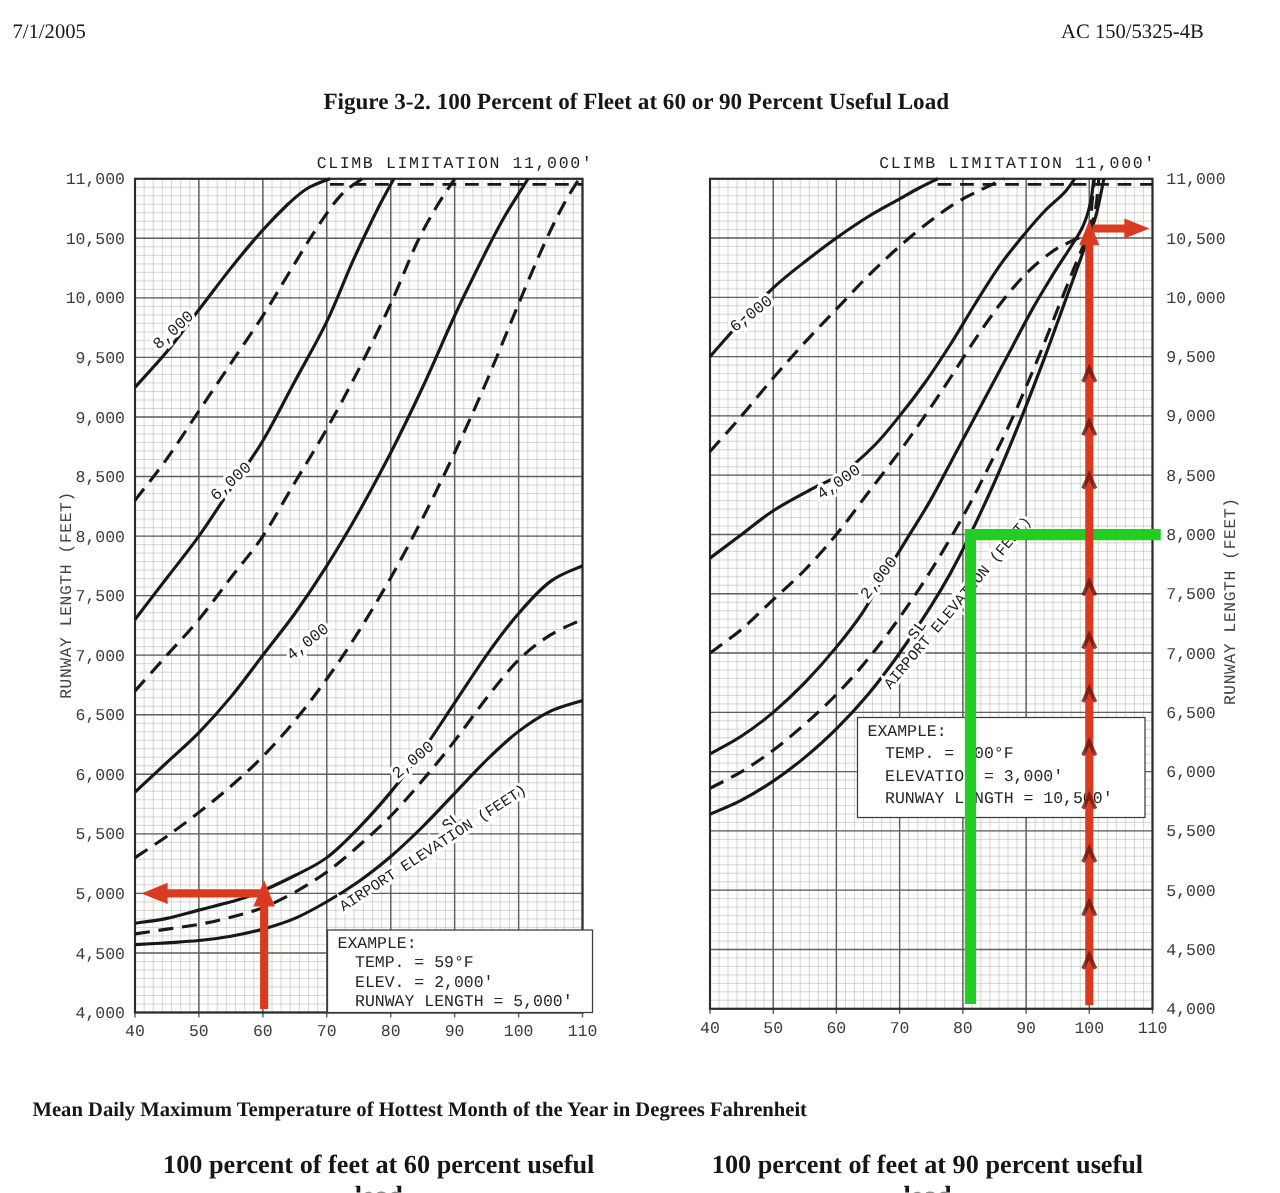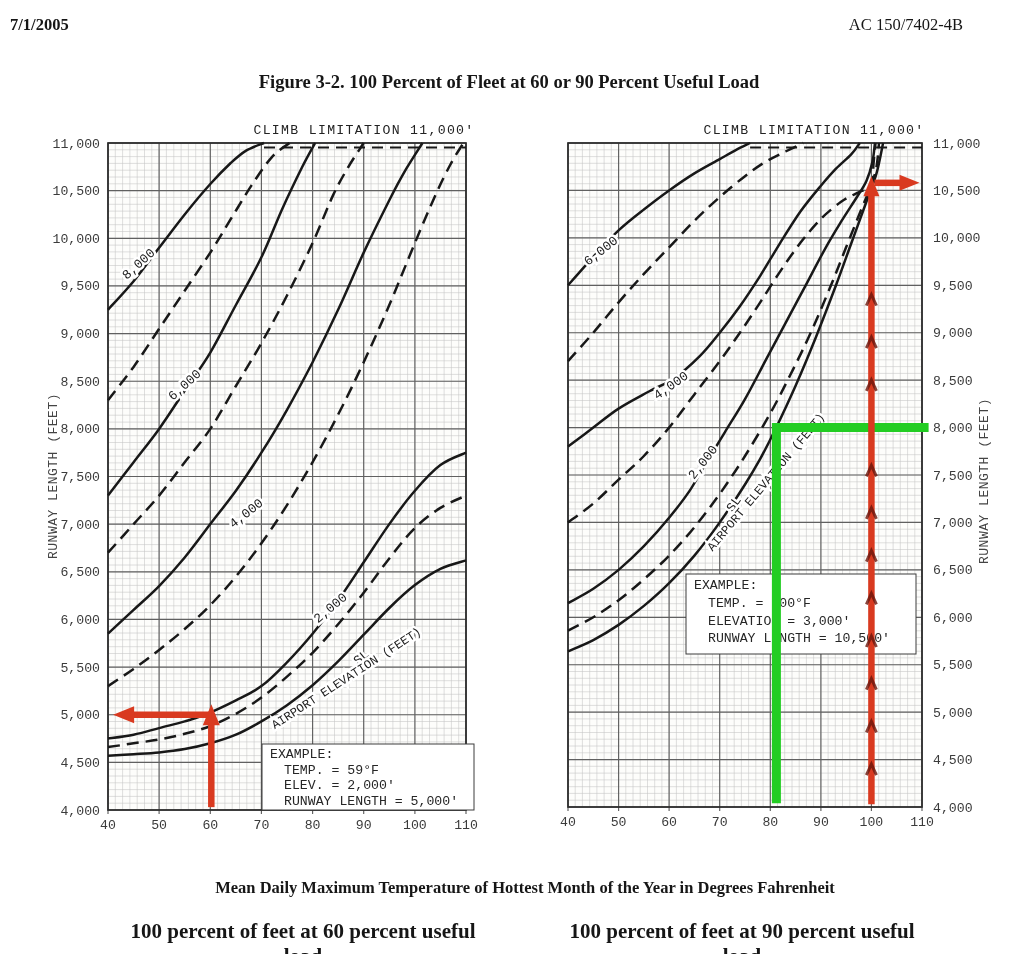--- a/index.html
+++ b/index.html
@@ -1,33 +1,33 @@
 <!DOCTYPE html>
 <html><head>
 <meta charset="utf-8">
 <style>
   html,body{margin:0;padding:0;background:#fff;}
   body{width:1024px;height:954px;position:relative;overflow:hidden;
        font-family:"Liberation Serif","DejaVu Serif",serif;color:#161616;}
   .abs{position:absolute;}
   .hdr{font-size:16.5px;top:15px;}
-  #hdr-left{left:10px;font-weight:bold;}
+  #hdr-left{left:10px;}
   #hdr-right{right:61px;}
   #fig-title{top:72px;left:0;right:26px;text-align:center;font-weight:bold;font-size:18.5px;margin-left:20px;}
-  #x-title{top:878px;left:26px;right:0;text-align:center;font-weight:bold;font-size:16.5px;}
+  #x-title{top:878px;left:26px;right:0;font-weight:bold;font-size:16.5px;}
   .caption{top:919px;font-weight:bold;font-size:21px;text-align:center;width:382px;}
   #cap-left{left:112px;}
   #cap-right{left:551px;}
   #charts{position:absolute;top:0;left:0;}
 </style>
 </head>
 <body>
 
 <div class="abs hdr" id="hdr-left">7/1/2005</div>
-<div class="abs hdr" id="hdr-right">AC 150/7402-4B</div>
+<div class="abs hdr" id="hdr-right">AC 150/5325-4B</div>
 <div class="abs" id="fig-title">Figure 3-2.  100 Percent of Fleet at 60 or 90 Percent Useful Load</div>
 
 <svg id="charts" width="1024" height="954" viewBox="0 0 1024 954">
     <g>
       <rect x="108" y="143" width="358" height="667" fill="#fdfdfb"></rect>
       <path d="M108.0 143V810M115.3 143V810M122.6 143V810M129.9 143V810M137.2 143V810M144.5 143V810M151.8 143V810M159.1 143V810M166.4 143V810M173.8 143V810M181.1 143V810M188.4 143V810M195.7 143V810M203.0 143V810M210.3 143V810M217.6 143V810M224.9 143V810M232.2 143V810M239.5 143V810M246.8 143V810M254.1 143V810M261.4 143V810M268.7 143V810M276.0 143V810M283.3 143V810M290.7 143V810M298.0 143V810M305.3 143V810M312.6 143V810M319.9 143V810M327.2 143V810M334.5 143V810M341.8 143V810M349.1 143V810M356.4 143V810M363.7 143V810M371.0 143V810M378.3 143V810M385.6 143V810M392.9 143V810M400.2 143V810M407.6 143V810M414.9 143V810M422.2 143V810M429.5 143V810M436.8 143V810M444.1 143V810M451.4 143V810M458.7 143V810M466.0 143V810M108 143.0H466M108 149.8H466M108 156.6H466M108 163.4H466M108 170.2H466M108 177.0H466M108 183.8H466M108 190.6H466M108 197.4H466M108 204.3H466M108 211.1H466M108 217.9H466M108 224.7H466M108 231.5H466M108 238.3H466M108 245.1H466M108 251.9H466M108 258.7H466M108 265.5H466M108 272.3H466M108 279.1H466M108 285.9H466M108 292.7H466M108 299.5H466M108 306.3H466M108 313.2H466M108 320.0H466M108 326.8H466M108 333.6H466M108 340.4H466M108 347.2H466M108 354.0H466M108 360.8H466M108 367.6H466M108 374.4H466M108 381.2H466M108 388.0H466M108 394.8H466M108 401.6H466M108 408.4H466M108 415.2H466M108 422.1H466M108 428.9H466M108 435.7H466M108 442.5H466M108 449.3H466M108 456.1H466M108 462.9H466M108 469.7H466M108 476.5H466M108 483.3H466M108 490.1H466M108 496.9H466M108 503.7H466M108 510.5H466M108 517.3H466M108 524.1H466M108 530.9H466M108 537.8H466M108 544.6H466M108 551.4H466M108 558.2H466M108 565.0H466M108 571.8H466M108 578.6H466M108 585.4H466M108 592.2H466M108 599.0H466M108 605.8H466M108 612.6H466M108 619.4H466M108 626.2H466M108 633.0H466M108 639.8H466M108 646.7H466M108 653.5H466M108 660.3H466M108 667.1H466M108 673.9H466M108 680.7H466M108 687.5H466M108 694.3H466M108 701.1H466M108 707.9H466M108 714.7H466M108 721.5H466M108 728.3H466M108 735.1H466M108 741.9H466M108 748.7H466M108 755.6H466M108 762.4H466M108 769.2H466M108 776.0H466M108 782.8H466M108 789.6H466M108 796.4H466M108 803.2H466M108 810.0H466" stroke="#c4c4c4" stroke-width="0.55" fill="none"></path>
       <path d="M108.0 143V814M159.1 143V814M210.3 143V814M261.4 143V814M312.6 143V814M363.7 143V814M414.9 143V814M466.0 143V814M108 810.0H466M108 762.4H466M108 714.7H466M108 667.1H466M108 619.4H466M108 571.8H466M108 524.1H466M108 476.5H466M108 428.9H466M108 381.2H466M108 333.6H466M108 285.9H466M108 238.3H466M108 190.6H466M108 143.0H466" stroke="#606060" stroke-width="1.15" fill="none"></path>
       <rect x="108" y="143" width="358" height="667" fill="none" stroke="#2b2b2b" stroke-width="1.7"></rect>
       <path d="M264.0 147.5H466.0" stroke="#181818" stroke-width="2.2" stroke-dasharray="11 7" fill="none"></path>
       <path d="M108.0 309.8C112.3 305.0 125.0 291.5 133.6 281.2C142.1 270.8 150.6 258.9 159.1 247.8C167.7 236.7 176.2 225.1 184.7 214.5C193.2 203.8 202.6 192.5 210.3 184.0C218.0 175.4 224.8 168.6 230.7 163.0C236.7 157.5 240.5 154.0 246.1 150.6C251.6 147.3 261.0 144.3 264.0 143.0" fill="none" stroke="#181818" stroke-width="2.5"></path>

